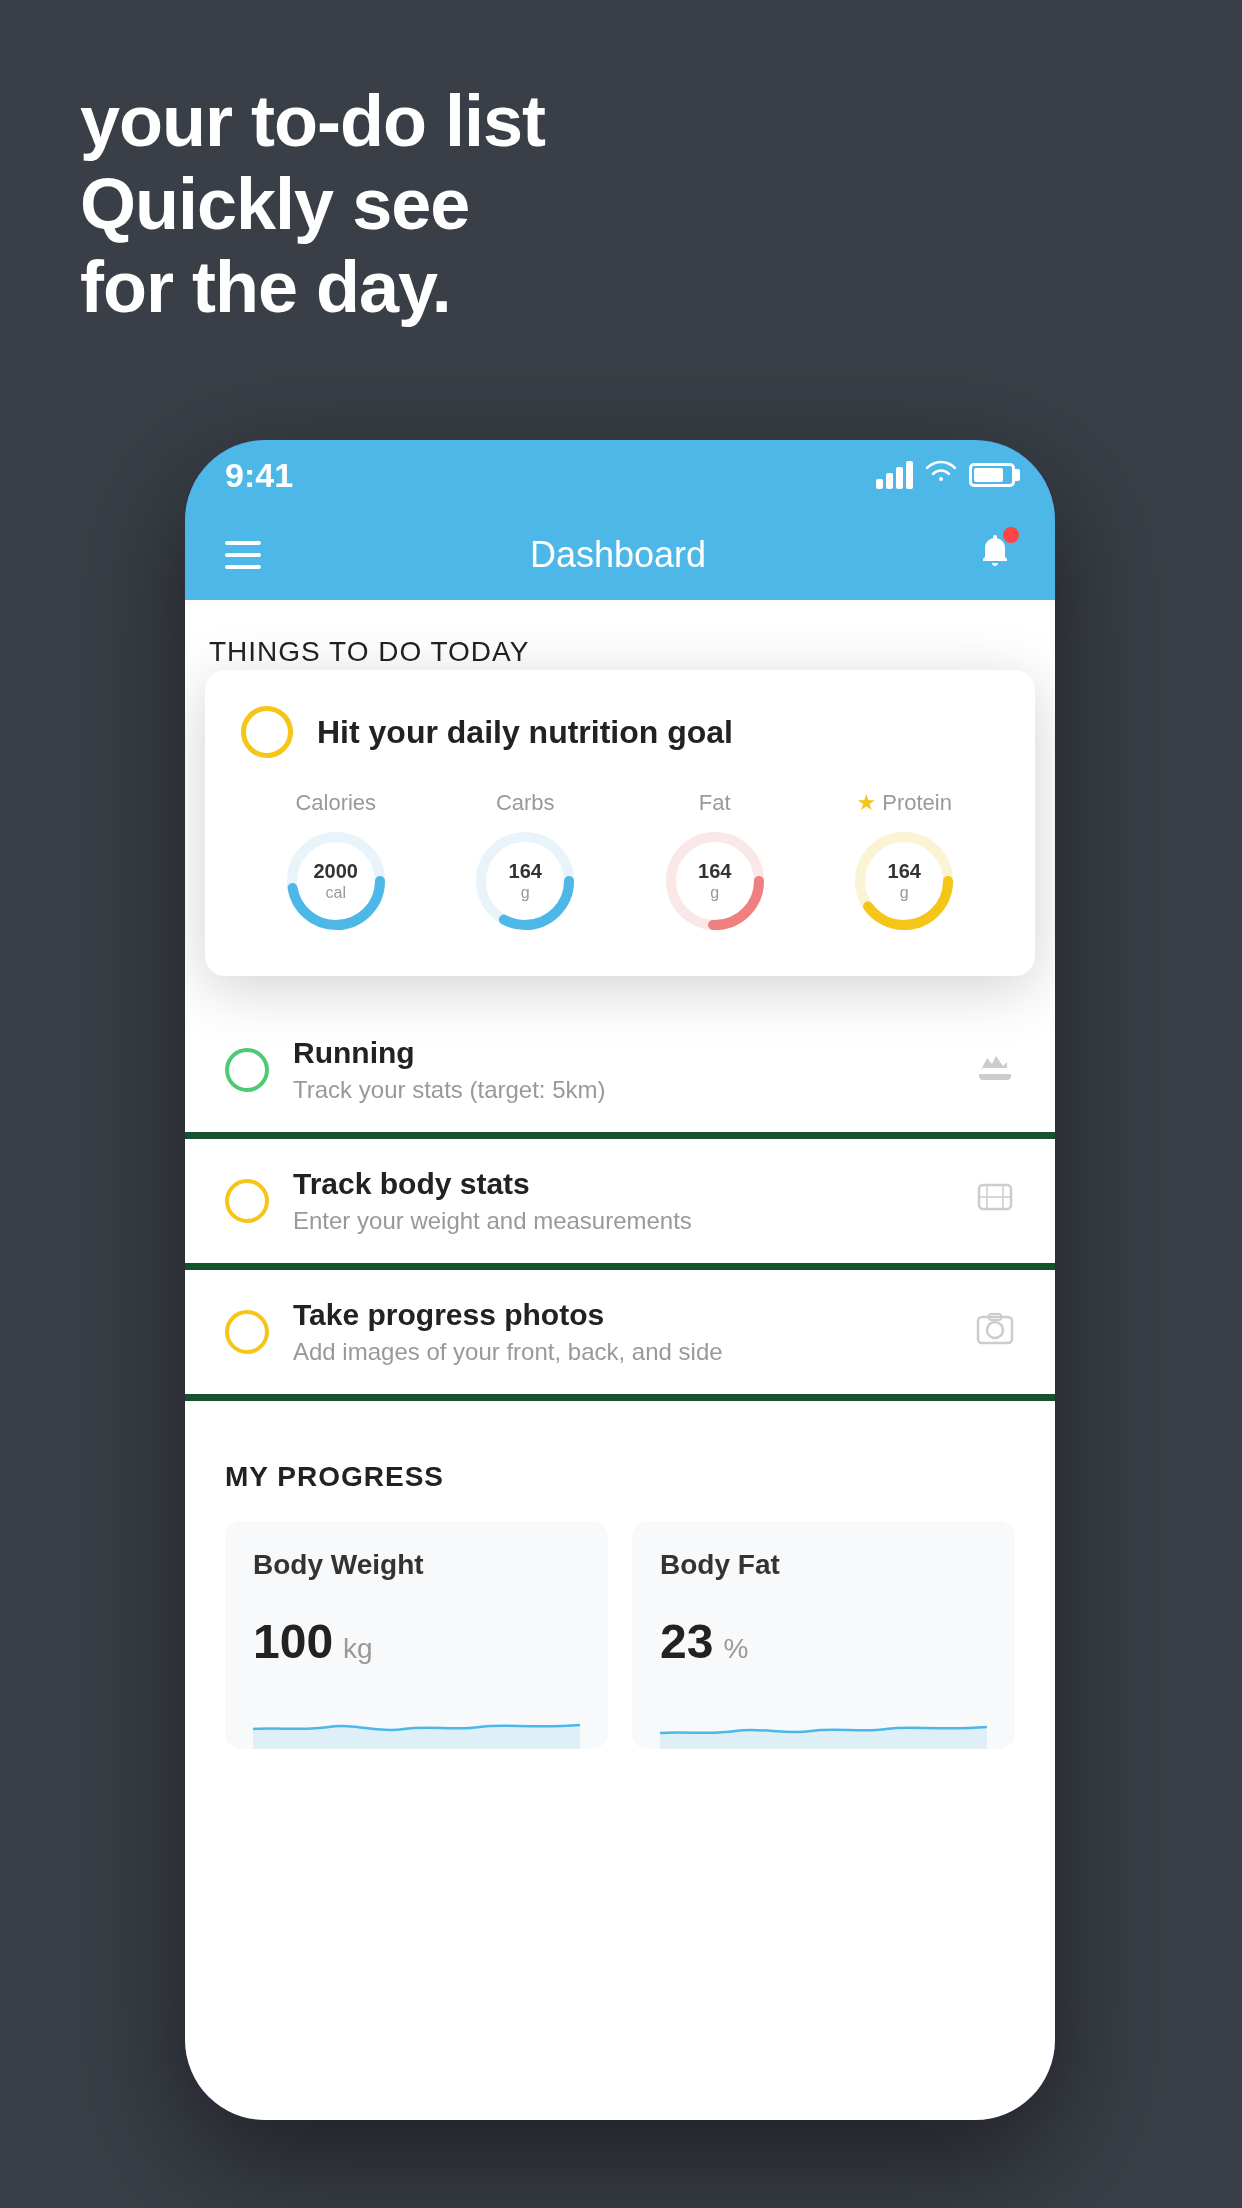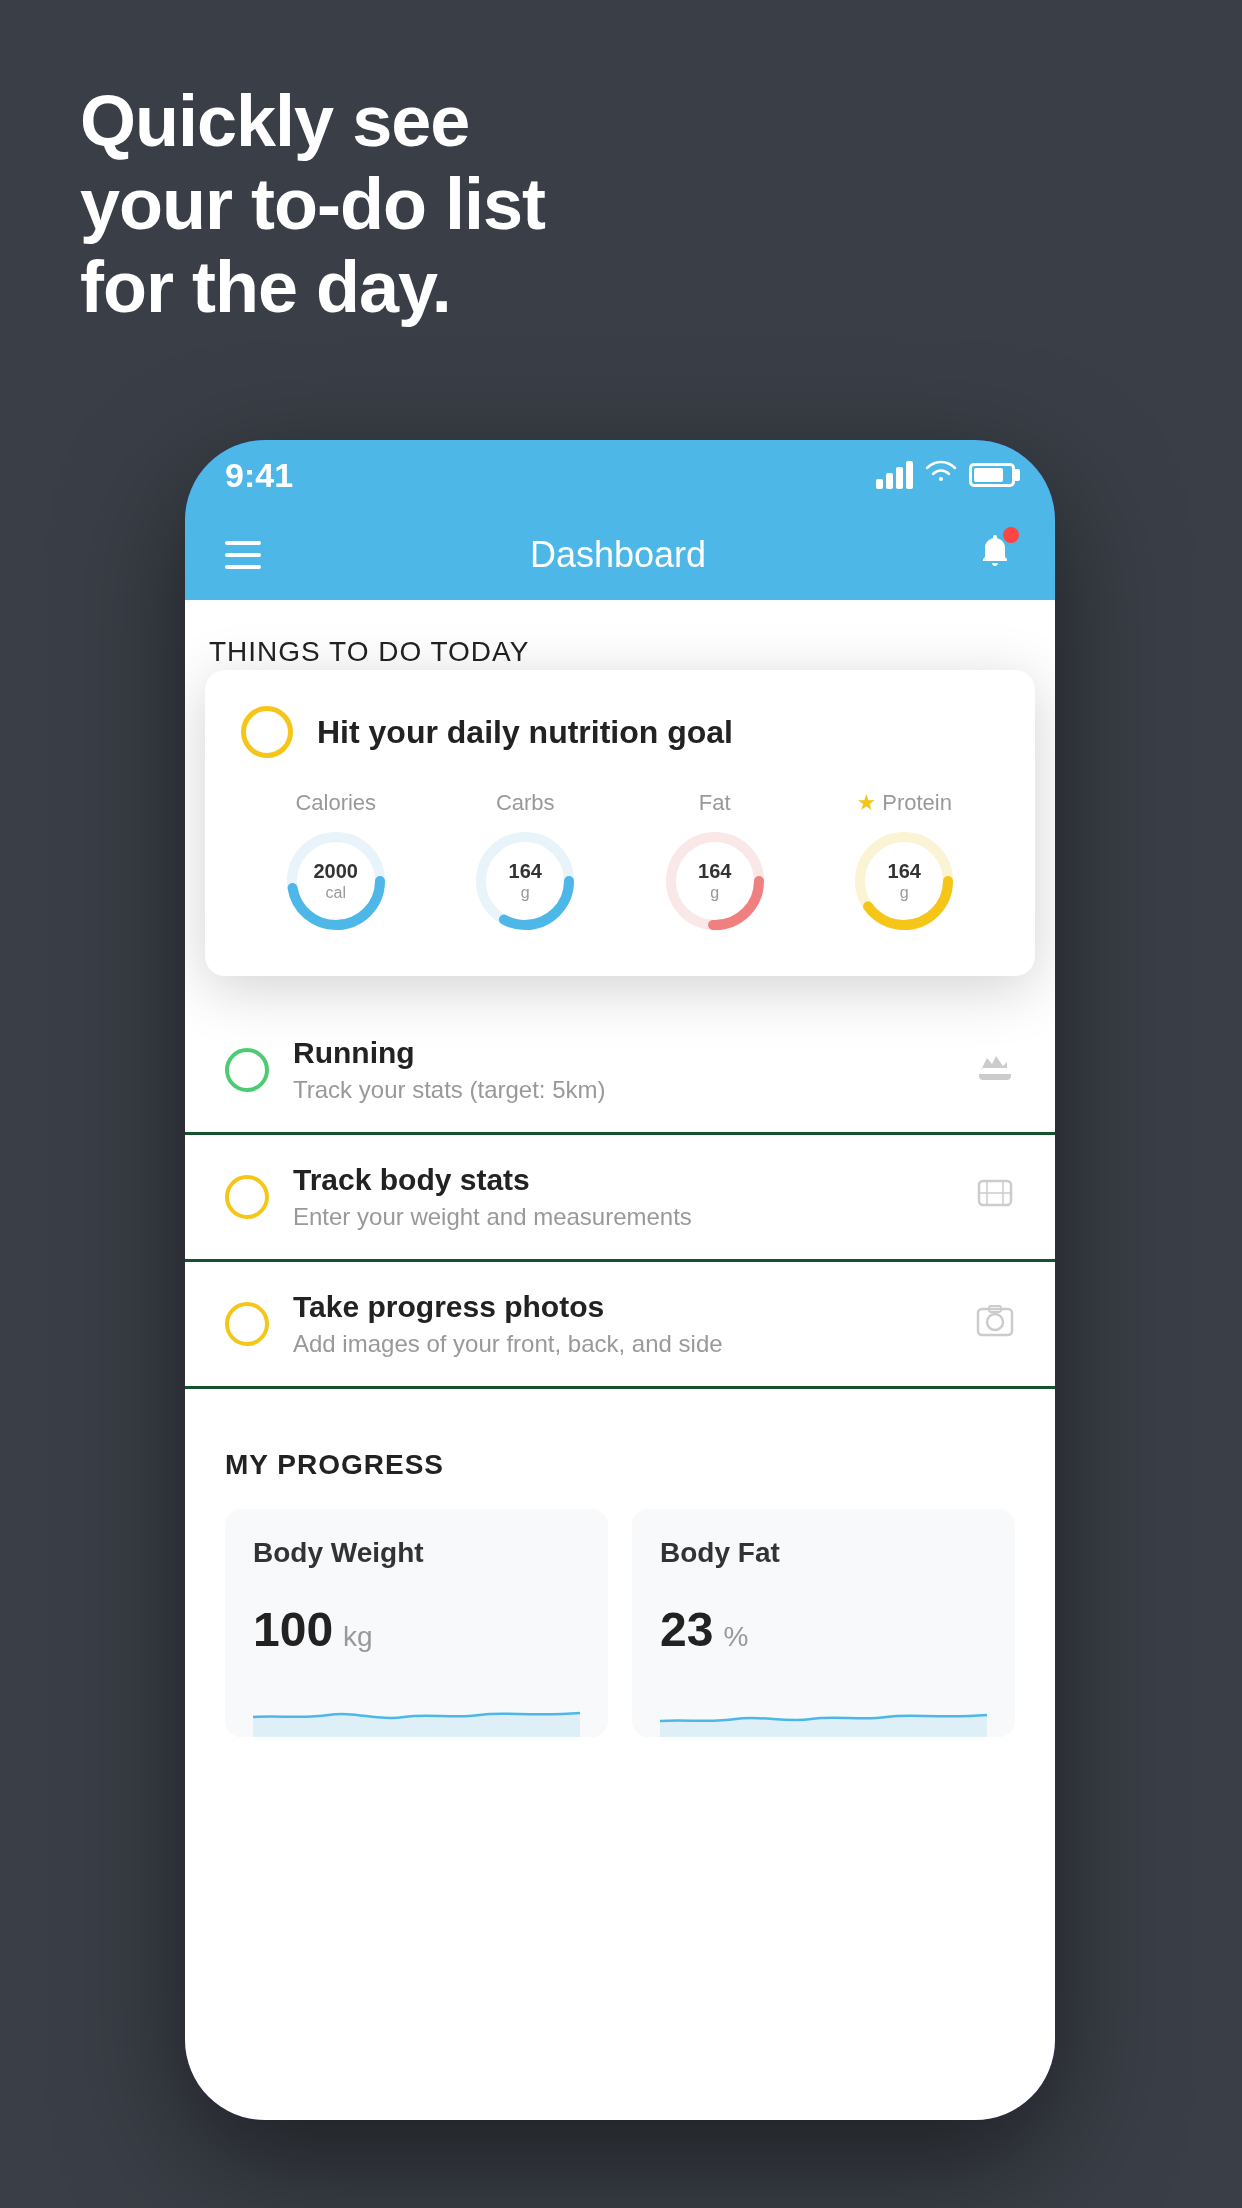--- a/index.html
+++ b/index.html
@@ -242,21 +242,21 @@
     }
 
     
     .todo-list {
       margin-top: 320px;
     }
     .todo-item {
       display: flex;
       align-items: center;
       padding: 28px 40px;
-      border-bottom: 3px solid #14532d;
+      border-bottom: 7px solid #14532d;
       gap: 24px;
       position: relative;
     }
     .todo-circle {
       width: 44px;
       height: 44px;
       border-radius: 50%;
       border: 4px solid #4db8e8;
       flex-shrink: 0;
     }
@@ -337,22 +337,22 @@
       width: 100%;
       height: 100%;
     }
   </style>
 </head>
 <body>
 
 <div class="bg"></div>
 
 <div class="headline">
+  <div>your to-do list</div>
   <div>Quickly see</div>
-  <div>your to-do list</div>
   <div>for the day.</div>
 </div>
 
 <div class="phone">
 
   <div class="status-bar">
     <span class="status-time">9:41</span>
     <div class="status-icons">
       <div class="signal-bars">
         <div class="signal-bar" style="height:10px"></div>

